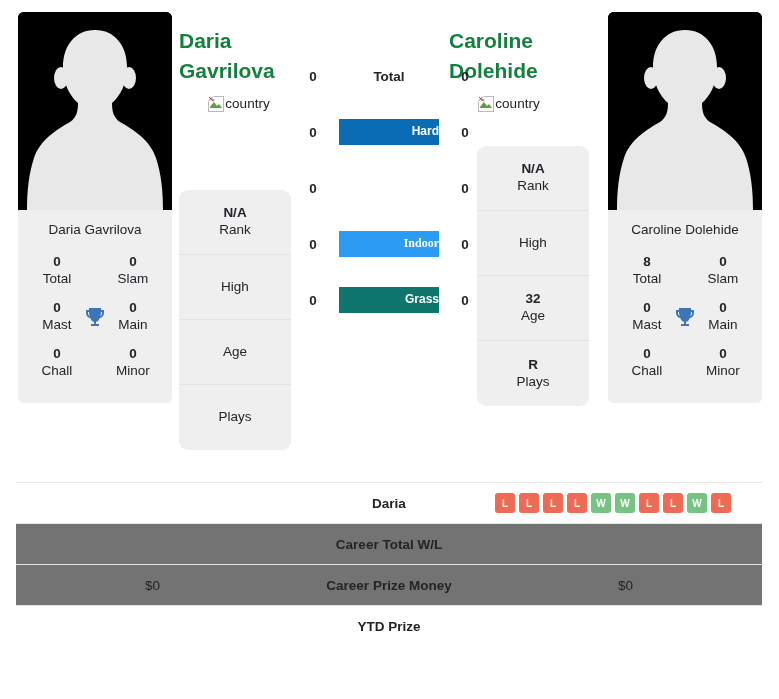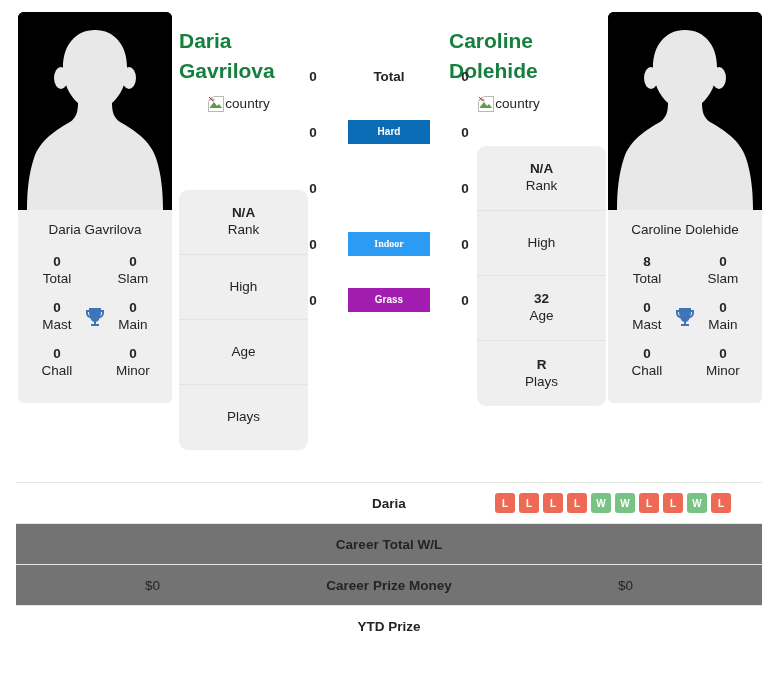--- a/index.html
+++ b/index.html
@@ -118,21 +118,21 @@
     width: 16px;
     height: 16px;
     margin-right: 1px;
     position: relative;
     vertical-align: middle;
   }
   .broken-img svg { display: block; width: 16px; height: 16px; }
 
   .info-card {
     position: absolute;
-    width: 129px;
+    width: 112px;
     background: #efefef;
     border-radius: 9px;
     overflow: hidden;
   }
   .info-card.left  { left: 179px; top: 190px; }
   .info-card.right { left: 477px; top: 146px; }
 
   .info-cell {
     height: 65px;
     display: flex;
@@ -177,23 +177,23 @@
     color: #212529;
   }
   .s-label-plain {
     flex: 1;
     text-align: center;
     font-size: 13.5px;
     font-weight: bold;
     color: #212529;
   }
   .s-badge {
-    width: 82px;
-    text-align: center;
-    font-size: 10px;
+    width: 100px;
+    text-align: right;
+    font-size: 12px;
     font-weight: bold;
     color: #ffffff;
     padding: 6px 0;
     line-height: 1.15;
   }
 
   
   .stats-table {
     position: absolute;
     left: 16px;
@@ -427,21 +427,21 @@
       <span class="s-num">0</span>
       <span class="s-num">0</span>
     </div>
     <div class="surface-row">
       <span class="s-num">0</span>
       <span class="s-badge" style="background: rgb(43, 155, 244); font-family: Liberation Serif, serif;">Indoor</span>
       <span class="s-num">0</span>
     </div>
     <div class="surface-row">
       <span class="s-num">0</span>
-      <span class="s-badge" style="background: #a21caf;">Grass</span>
+      <span class="s-badge" style="background: #0f766e;">Grass</span>
       <span class="s-num">0</span>
     </div>
   </div>
 </div>
 
 <table class="stats-table">
   <tbody>
     <tr>
       <td class="col-left"></td>
       <td class="col-mid">Daria</td>

